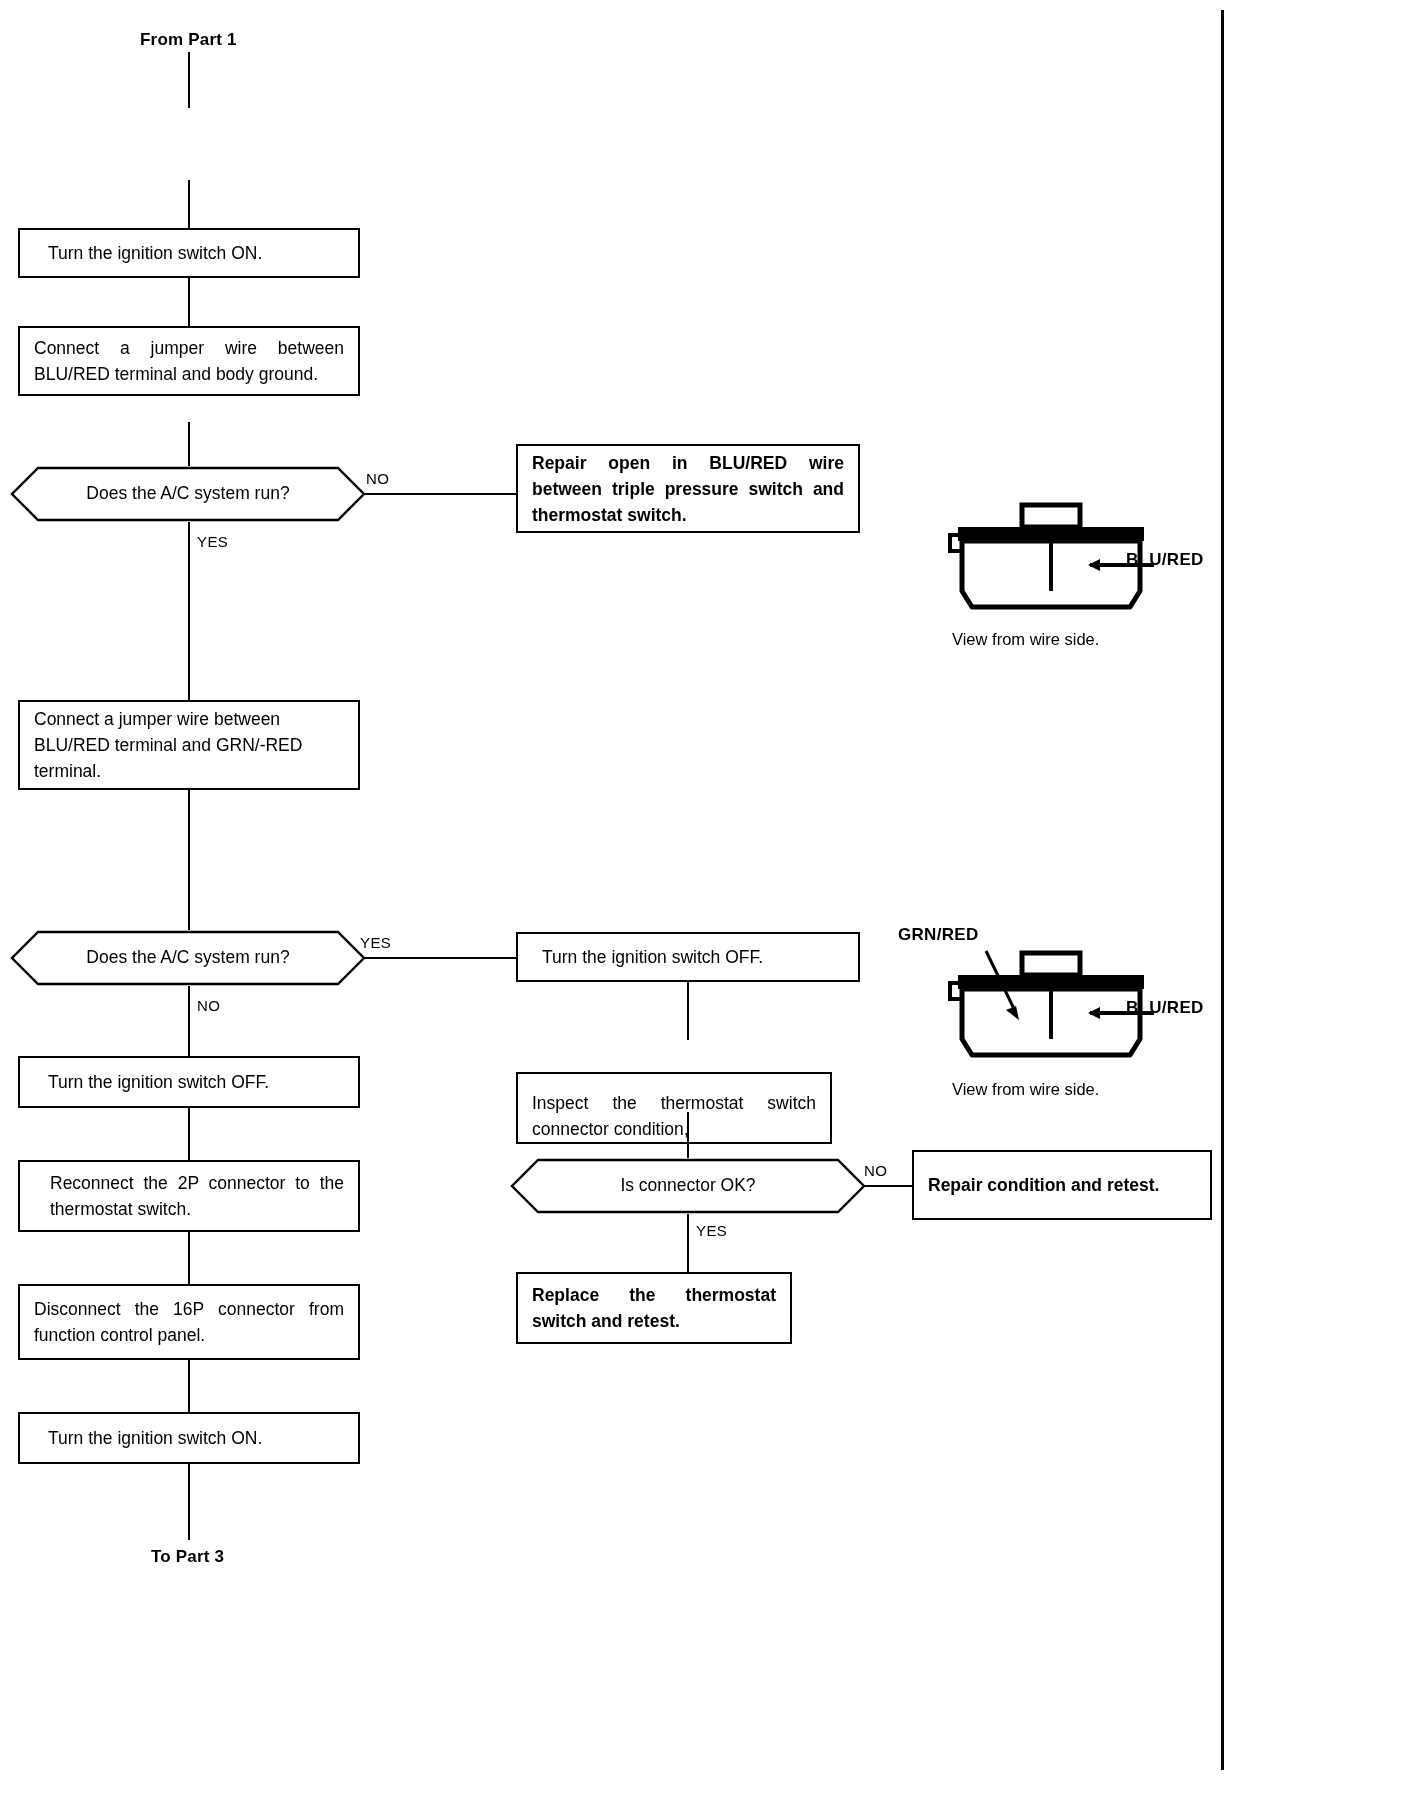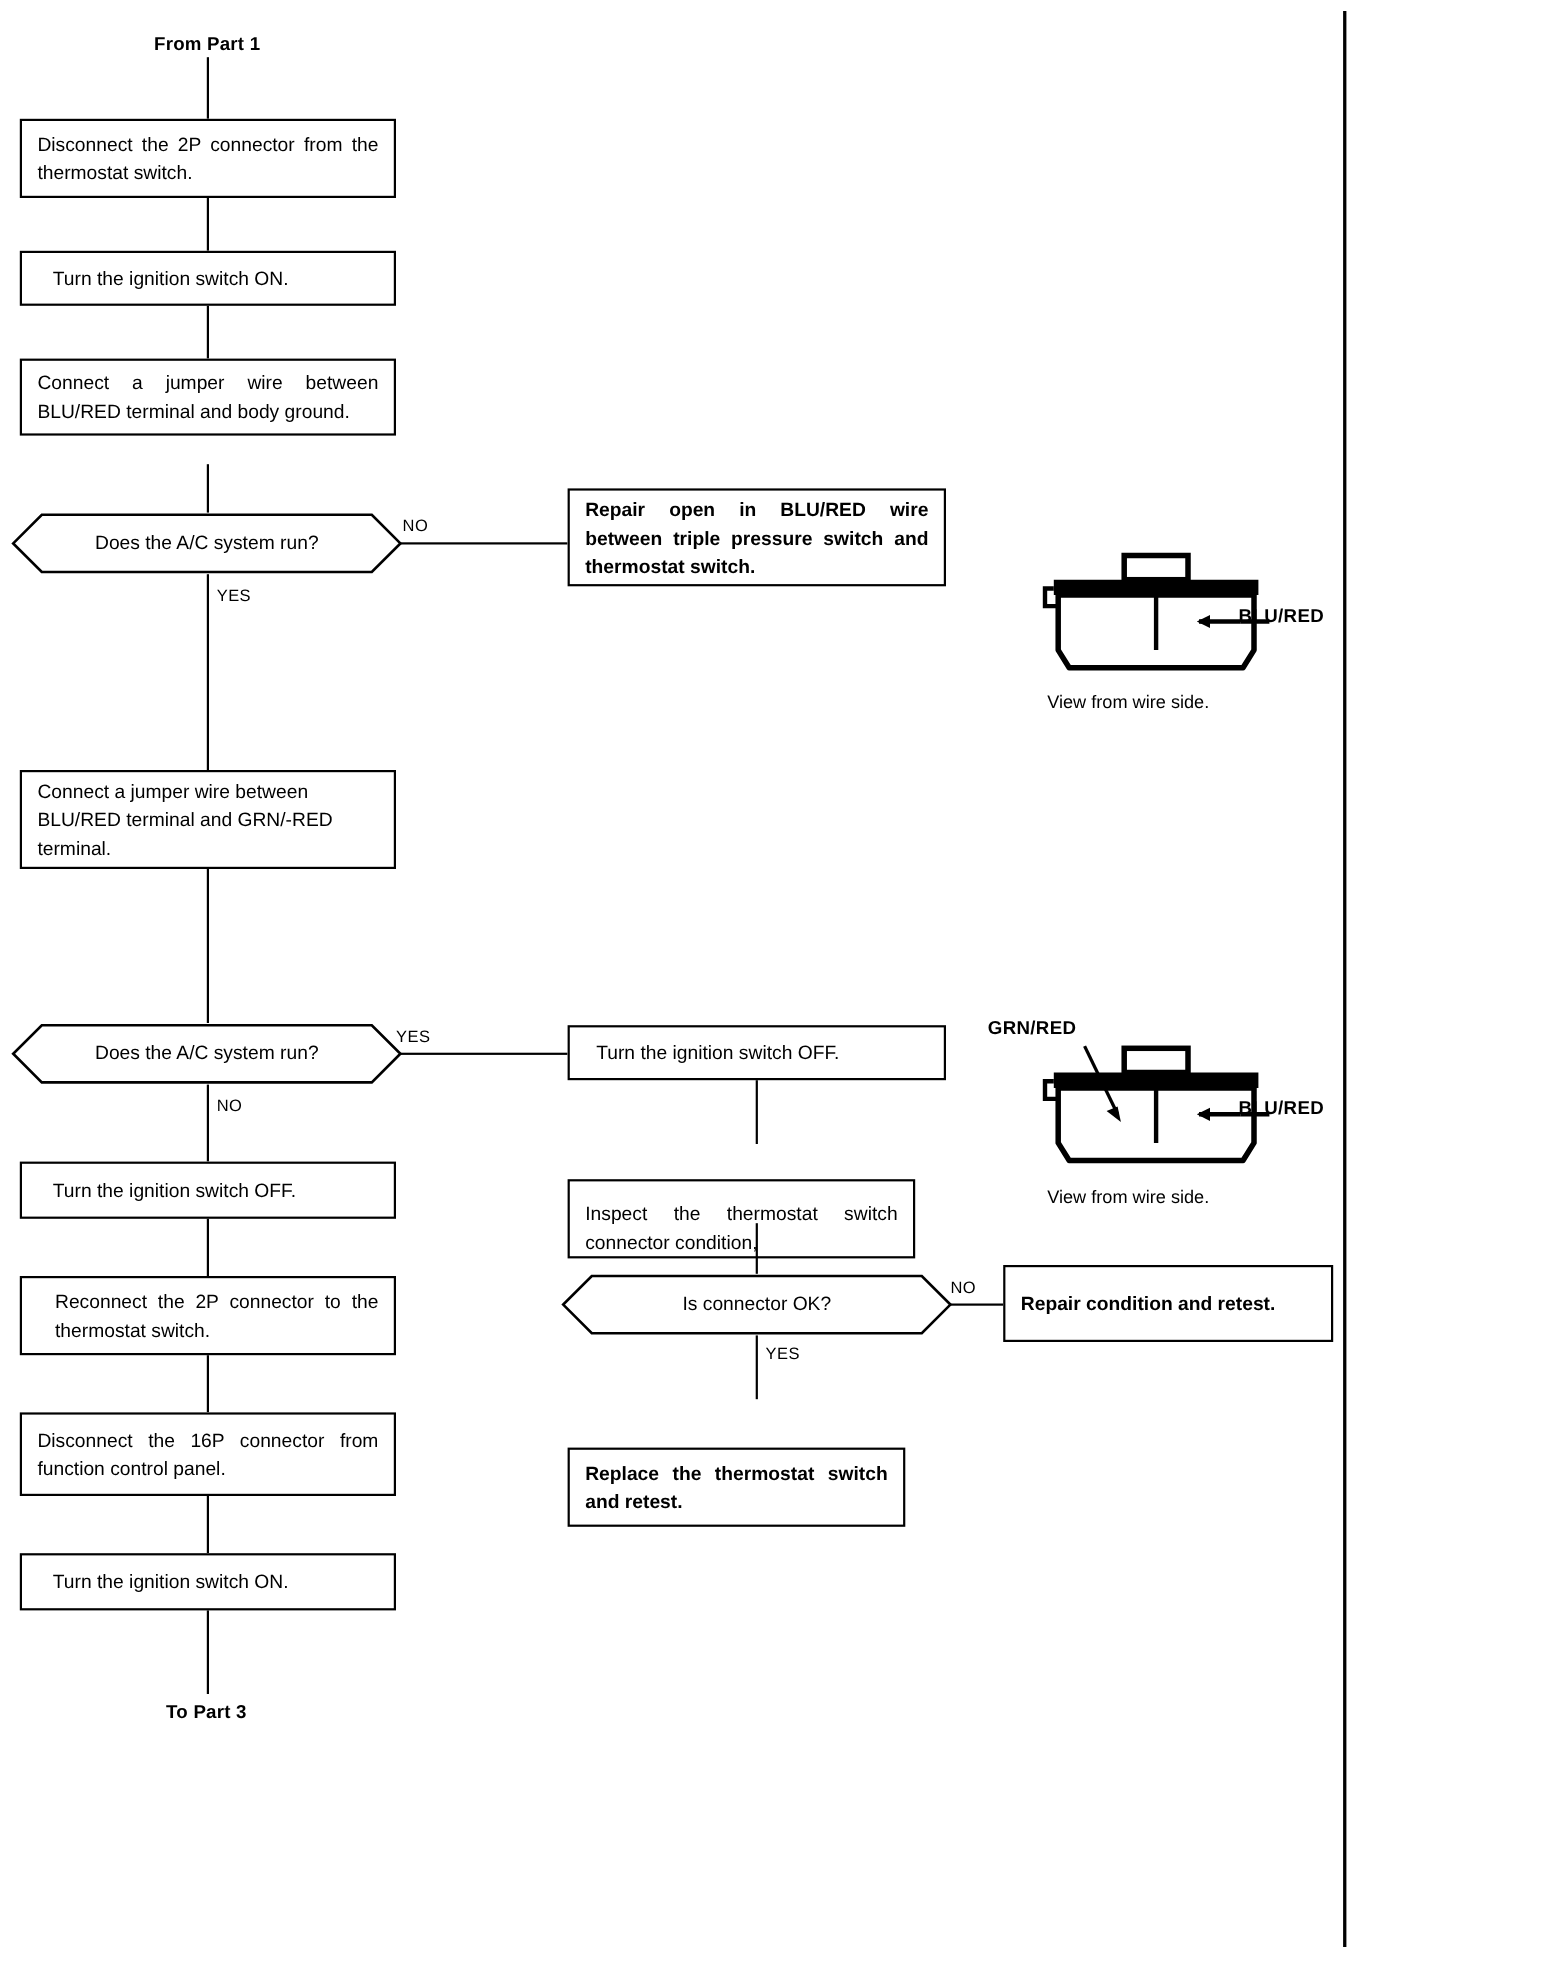--- a/index.html
+++ b/index.html
@@ -94,23 +94,20 @@
 </head>
 <body>
 
 <div id="page">
 
   <div class="abs page-rule" style="left:1221px;top:10px;height:1760px;"></div>
 
   <div class="abs terminal-label" style="left:140px;top:30px;">From Part 1</div>
   <div class="abs vline" style="left:188px;top:52px;height:56px;"></div>
 
-  <div class="abs pbox" style="left:18px;top:108px;width:342px;height:72px;">
-    <div class="txt just">Disconnect the 2P connector from the thermostat switch.</div>
-  </div>
   <div class="abs vline" style="left:188px;top:180px;height:48px;"></div>
 
   <div class="abs pbox" style="left:18px;top:228px;width:342px;height:50px;">
     <div class="txt" style="padding-left:28px;">Turn the ignition switch ON.</div>
   </div>
   <div class="abs vline" style="left:188px;top:278px;height:48px;"></div>
 
   <div class="abs pbox" style="left:18px;top:326px;width:342px;height:70px;">
     <div class="txt just">Connect a jumper wire between BLU/RED terminal and body ground.</div>
   </div>
@@ -193,21 +190,21 @@
   <div class="abs hline" style="left:864px;top:1185px;width:48px;"></div>
   <div class="abs branch" style="left:864px;top:1162px;">NO</div>
 
   <div class="abs pbox bold" style="left:912px;top:1150px;width:300px;height:70px;">
     <div class="txt just">Repair condition and retest.</div>
   </div>
 
   <div class="abs vline" style="left:687px;top:1214px;height:58px;"></div>
   <div class="abs branch" style="left:696px;top:1222px;">YES</div>
 
-  <div class="abs pbox bold" style="left:516px;top:1272px;width:307px;height:72px;margin-top:44px;">
+  <div class="abs pbox bold" style="left:516px;top:1272px;width:276px;height:72px;">
     <div class="txt just">Replace the thermostat switch and retest.</div>
   </div>
 
   <div class="abs" style="left:940px;top:495px;width:290px;height:170px;">
     <svg width="290" height="170" viewBox="0 0 290 170">
 
       <rect x="82" y="10" width="58" height="22" fill="none" stroke="#000" stroke-width="5"></rect>
 
       <path d="M18,32 L204,32 L204,46 L18,46 Z" fill="#000"></path>
 

